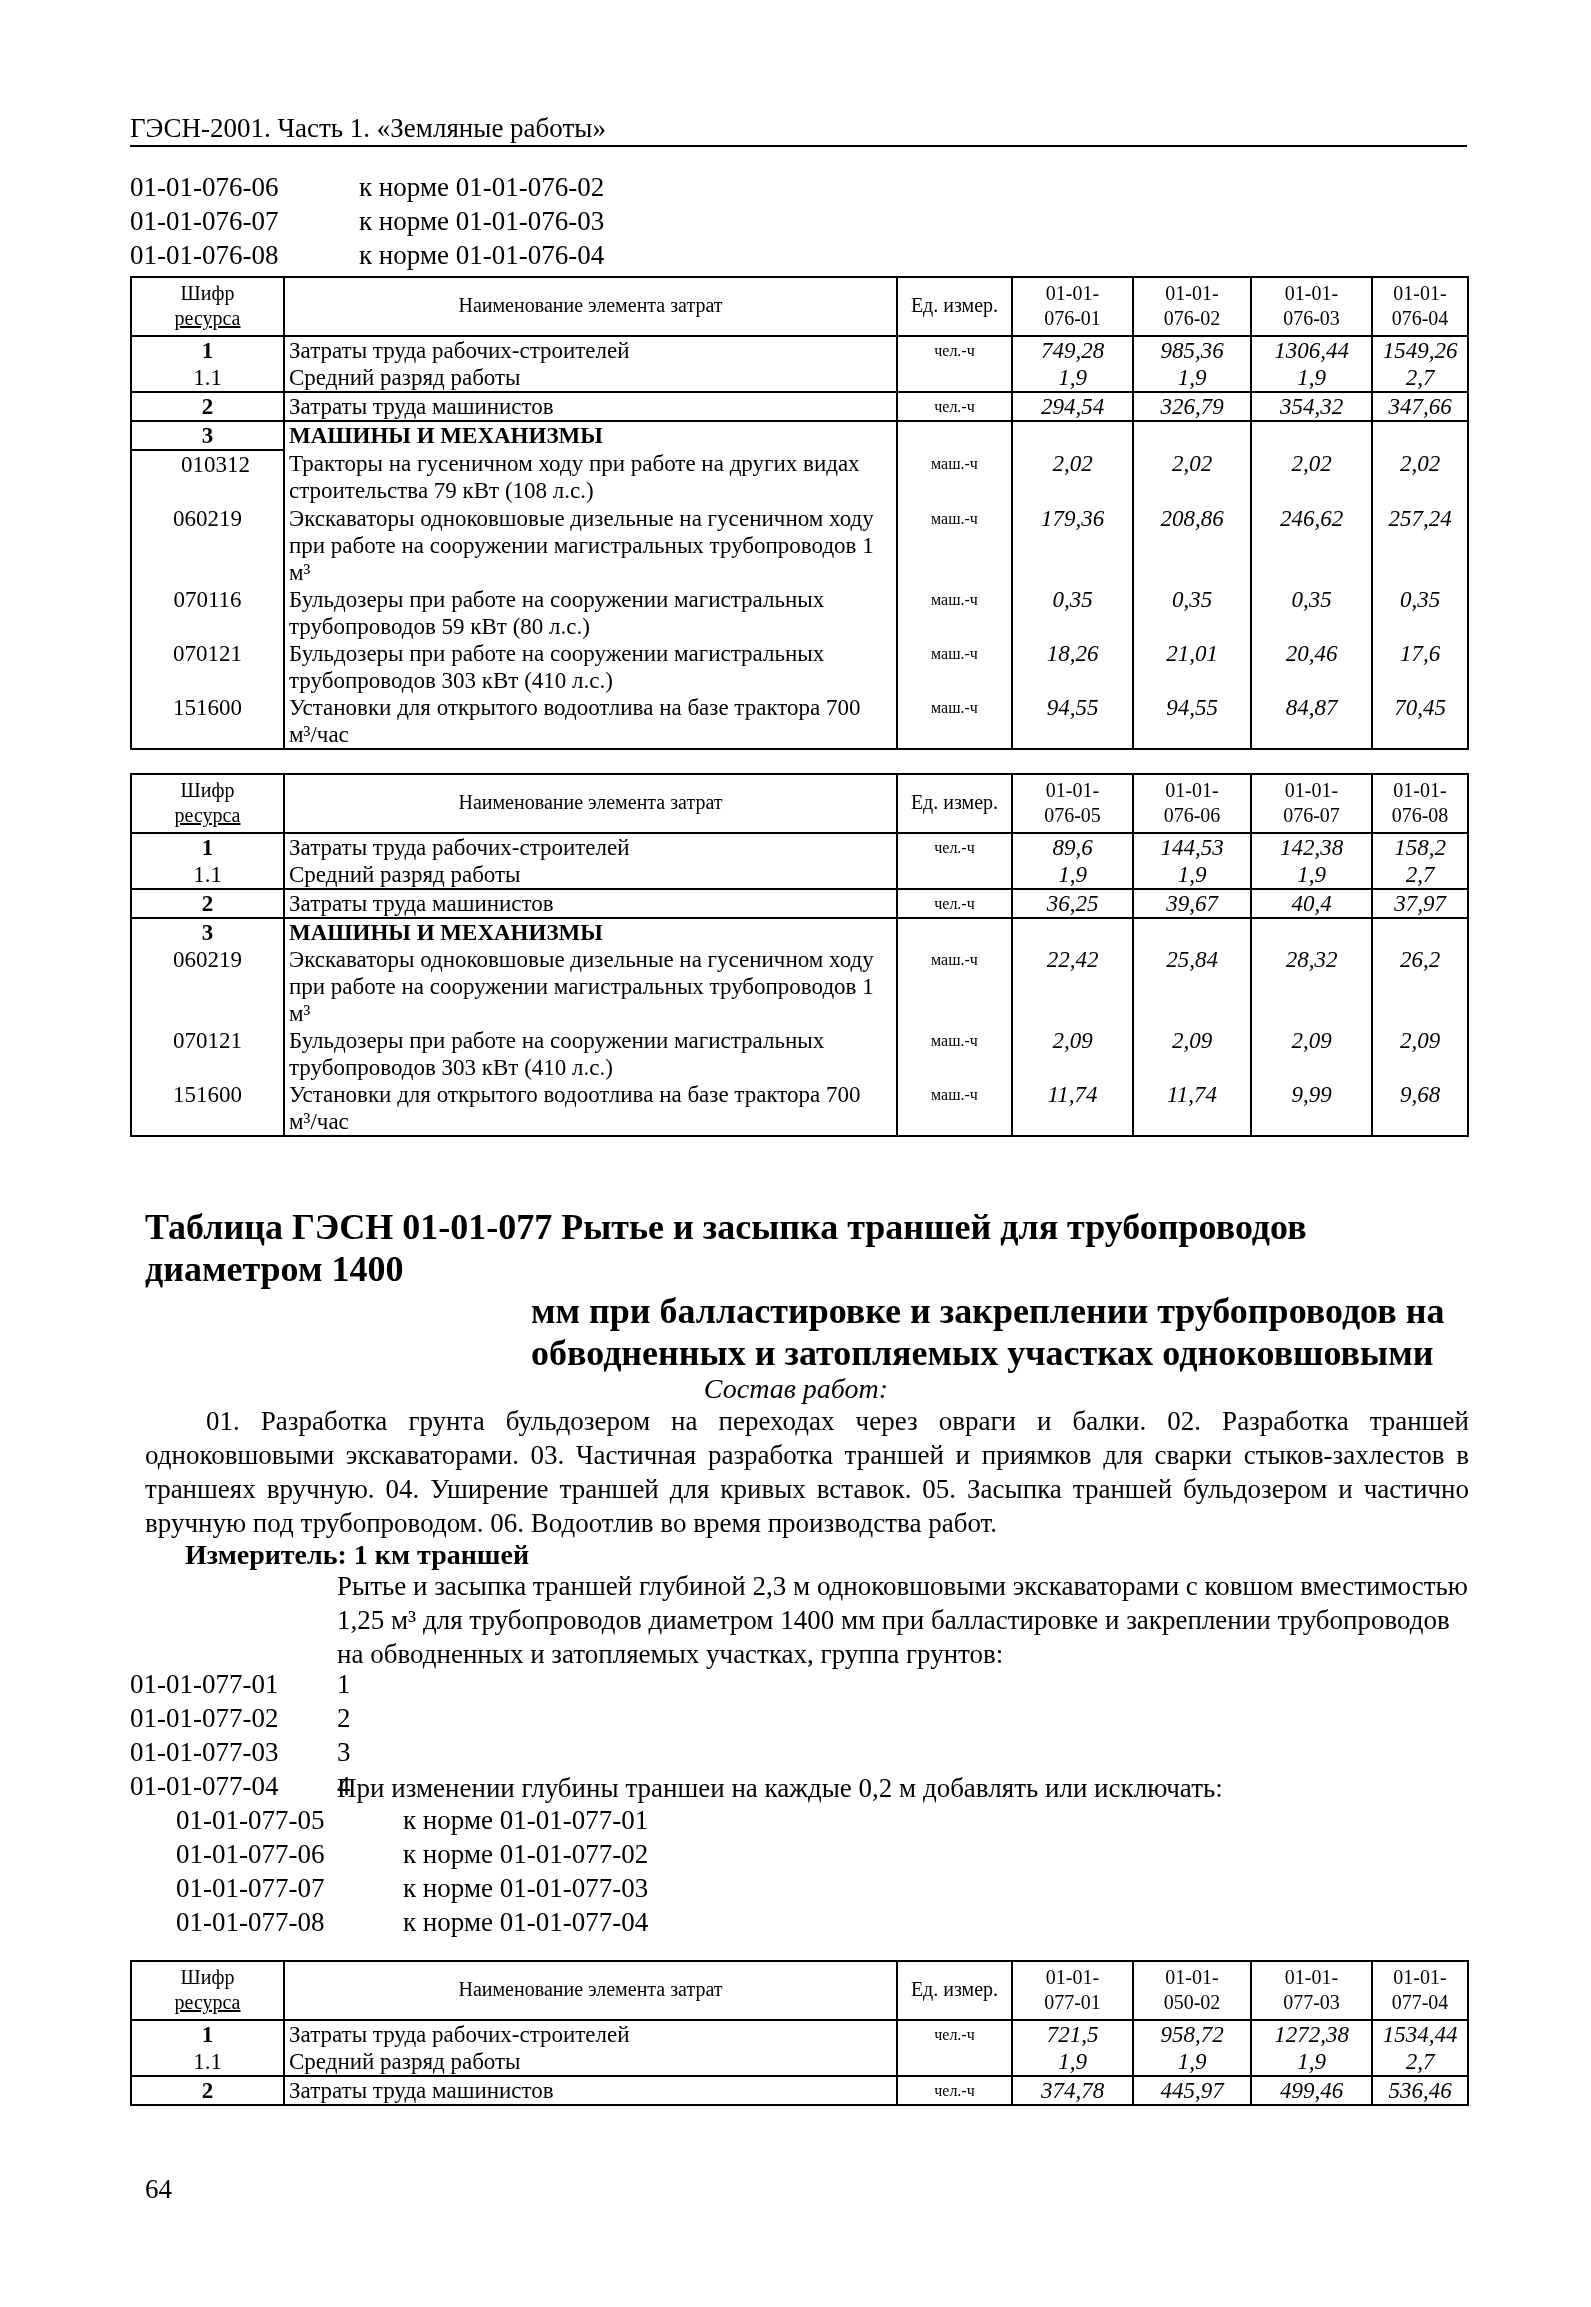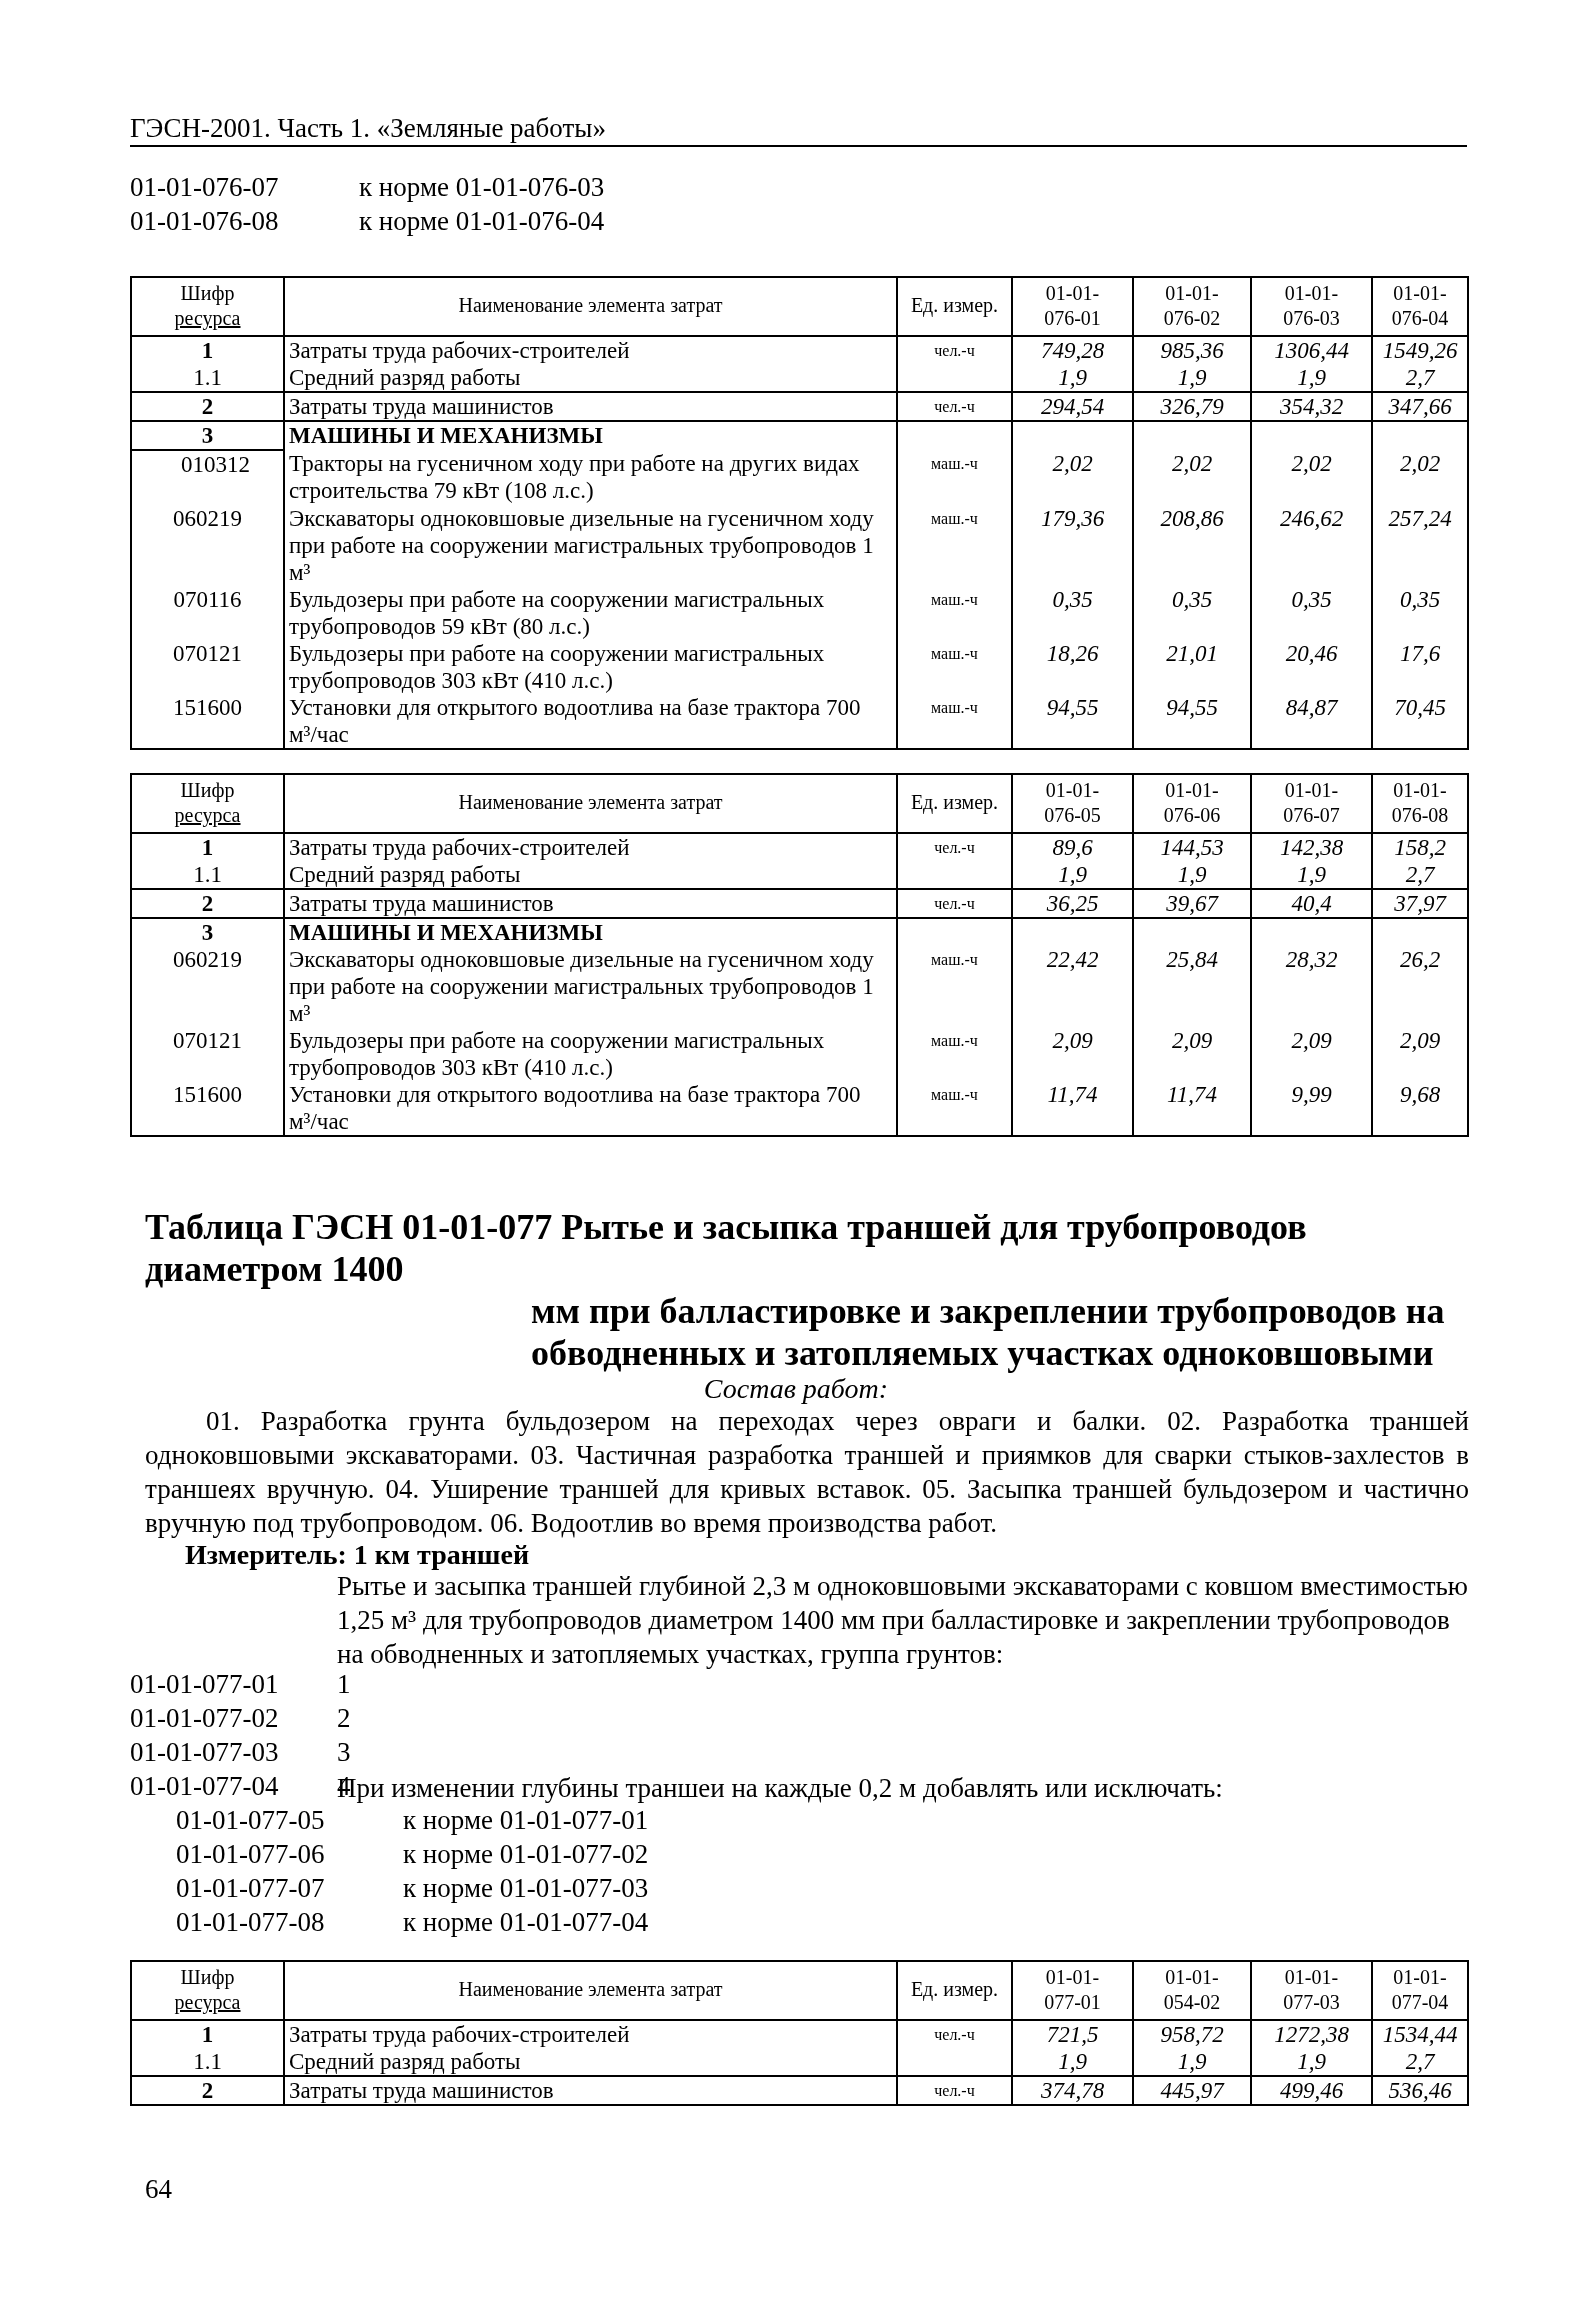--- a/index.html
+++ b/index.html
@@ -51,20 +51,24 @@
   .measure-desc { left:337px; top:1569px; width:1135px; font-size:27px; line-height:34px; }
   .change-note { left:337px; top:1773px; font-size:27px; }
   .page-number { left:145px; top:2174px; font-size:27px; }
 </style>
 </head>
 <body>
 
 <div class="abs running-head">ГЭСН-2001. Часть 1. «Земляные работы»</div>
 
 <div class="abs code-list" style="top:170px;">
+  <div class="code-row">
+    <span class="c1">01-01-076-06</span>
+    <span class="c2">к норме 01-01-076-02</span>
+  </div>
   <div class="code-row">
     <span class="c1">01-01-076-07</span>
     <span class="c2">к норме 01-01-076-03</span>
   </div>
   <div class="code-row">
     <span class="c1">01-01-076-08</span>
     <span class="c2">к норме 01-01-076-04</span>
   </div>
 </div>
 
@@ -388,21 +392,21 @@
           <span style="text-decoration:underline;">ресурса</span>
         </th>
       <th>Наименование элемента затрат</th>
       <th>Ед. измер.</th>
       <th class="stack">
           <span>01-01-</span>
           <span>077-01</span>
         </th>
       <th class="stack">
           <span>01-01-</span>
-          <span>054-02</span>
+          <span>050-02</span>
         </th>
       <th class="stack">
           <span>01-01-</span>
           <span>077-03</span>
         </th>
       <th class="stack">
           <span>01-01-</span>
           <span>077-04</span>
         </th>
     </tr>

